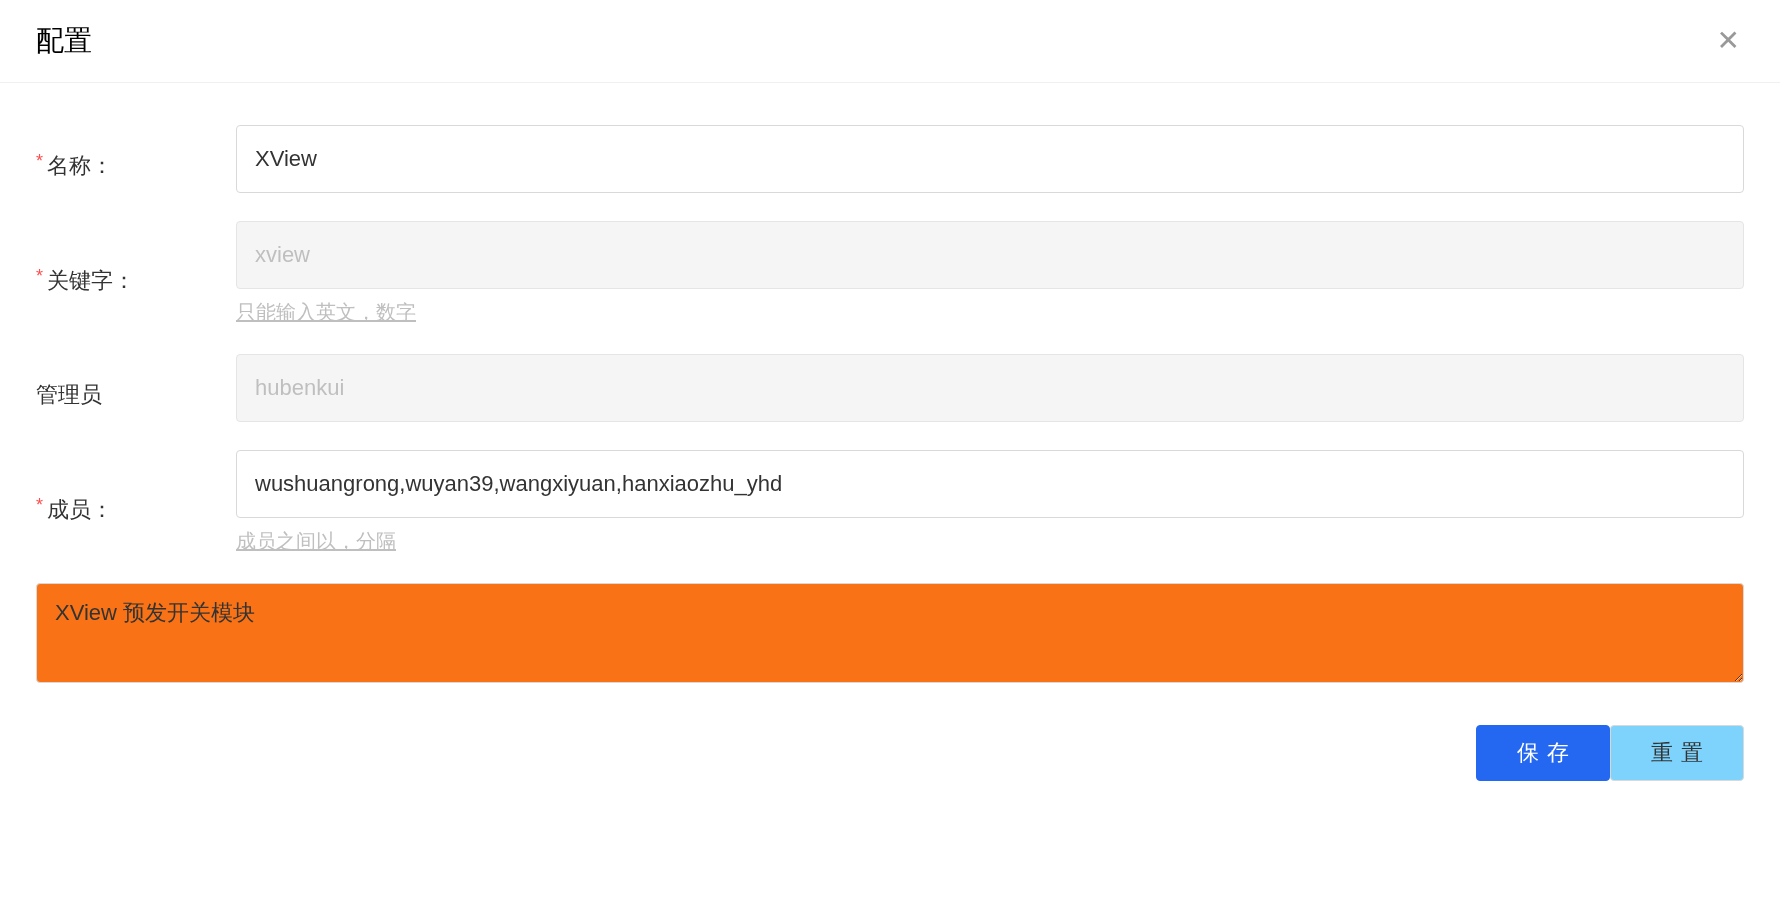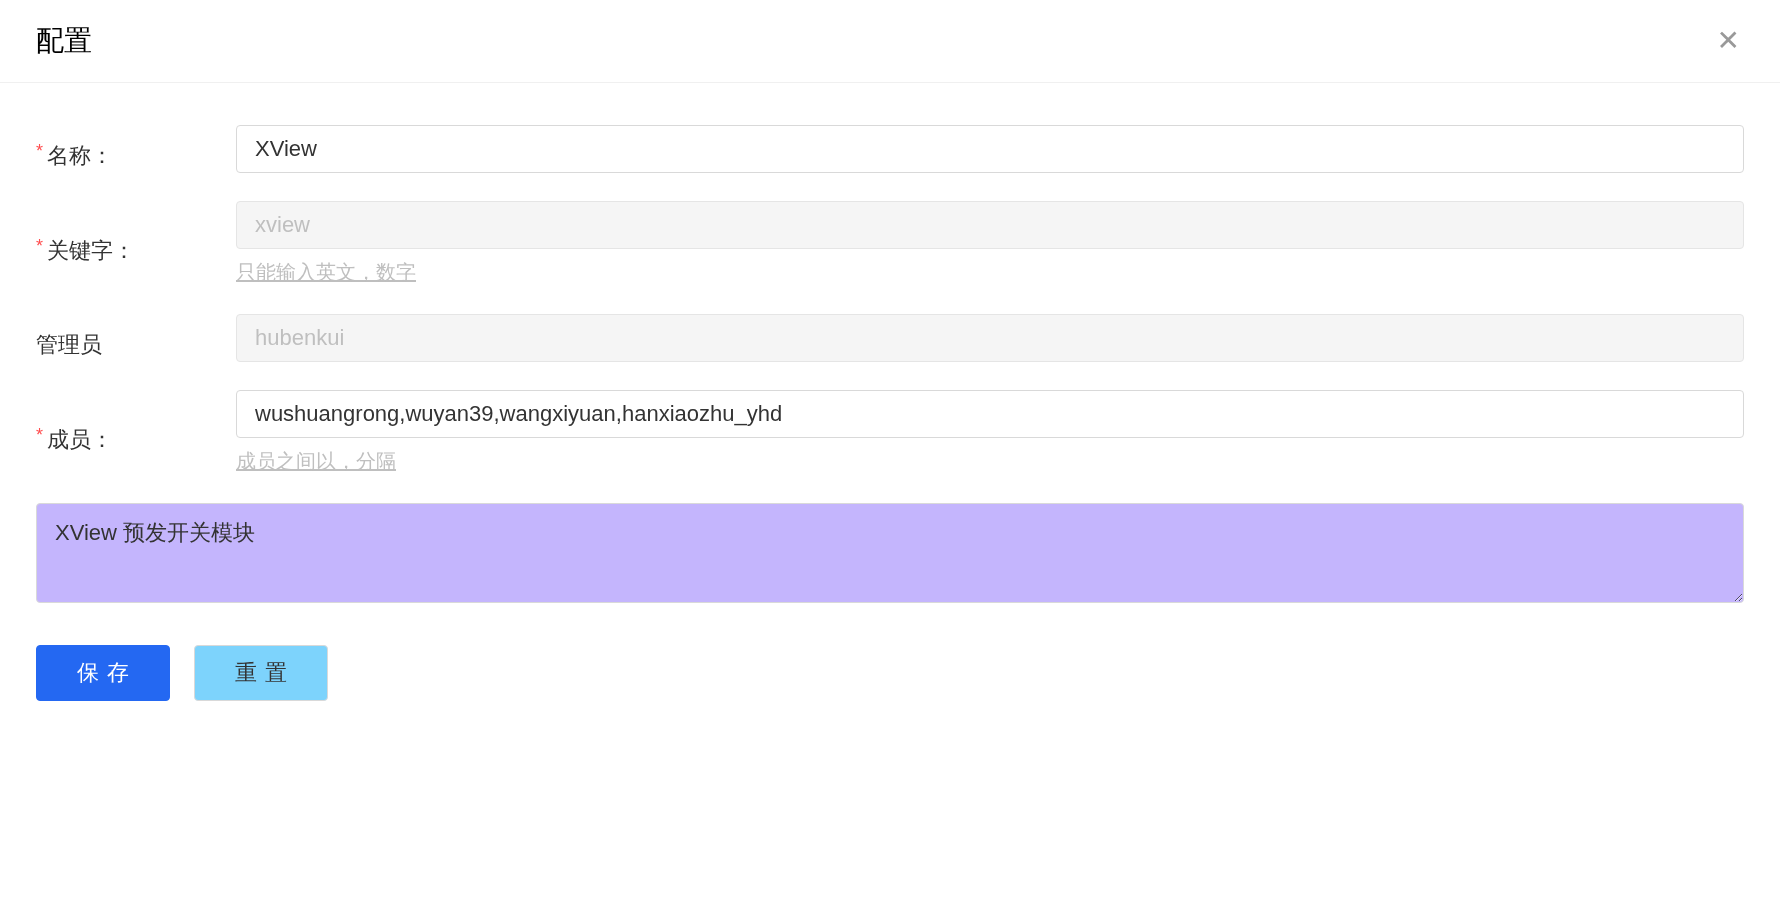--- a/index.html
+++ b/index.html
@@ -55,21 +55,21 @@
       color: #ff4d4f;
       margin-right: 4px;
       font-size: 18px;
       vertical-align: top;
     }
     .form-control-wrap {
       flex: 1;
     }
     .form-input {
       width: 100%;
-      height: 48px;
+      height: 68px;
       padding: 12px 18px;
       font-size: 22px;
       color: #333;
       border: 1px solid #d9d9d9;
       border-radius: 4px;
       background: #fff;
       outline: none;
     }
     .form-input.disabled {
       background: #f5f5f5;
@@ -78,35 +78,34 @@
       border-color: #e5e5e5;
     }
     .form-textarea {
       width: 100%;
       min-height: 100px;
       padding: 14px 18px;
       font-size: 22px;
       color: #333;
       border: 1px solid #d9d9d9;
       border-radius: 4px;
-      background: #c4b5fd;
+      background: #f97316;
       outline: none;
       resize: vertical;
       font-family: inherit;
     }
     .form-hint {
       margin-top: 10px;
       font-size: 20px;
       color: #bfbfbf;
       text-decoration: underline;
     }
     .modal-footer {
       display: flex;
-      justify-content: flex-start;
-      gap: 24px;
+      justify-content: flex-end;
       padding: 10px 0 30px 0;
     }
     .btn {
       padding: 12px 32px;
       font-size: 22px;
       border-radius: 4px;
       cursor: pointer;
       border: 1px solid transparent;
       letter-spacing: 8px;
       text-indent: 8px;

